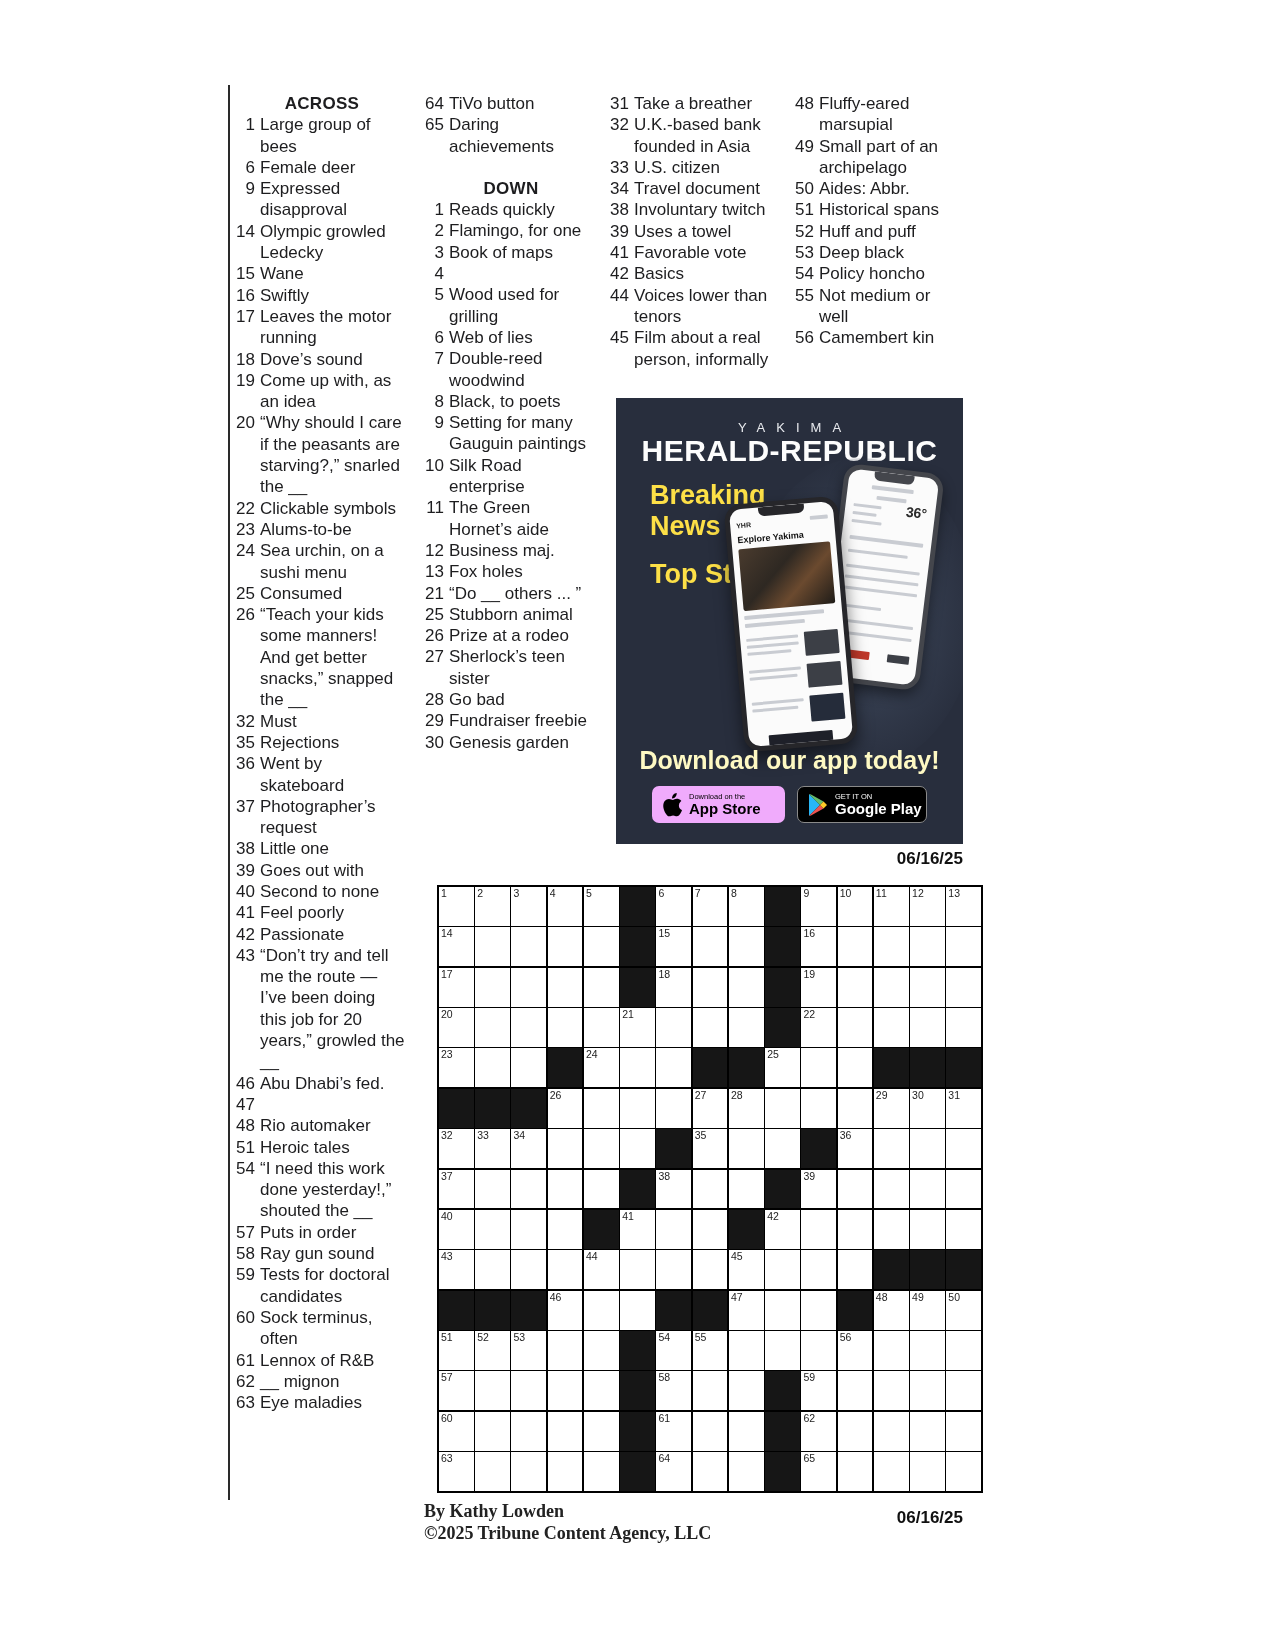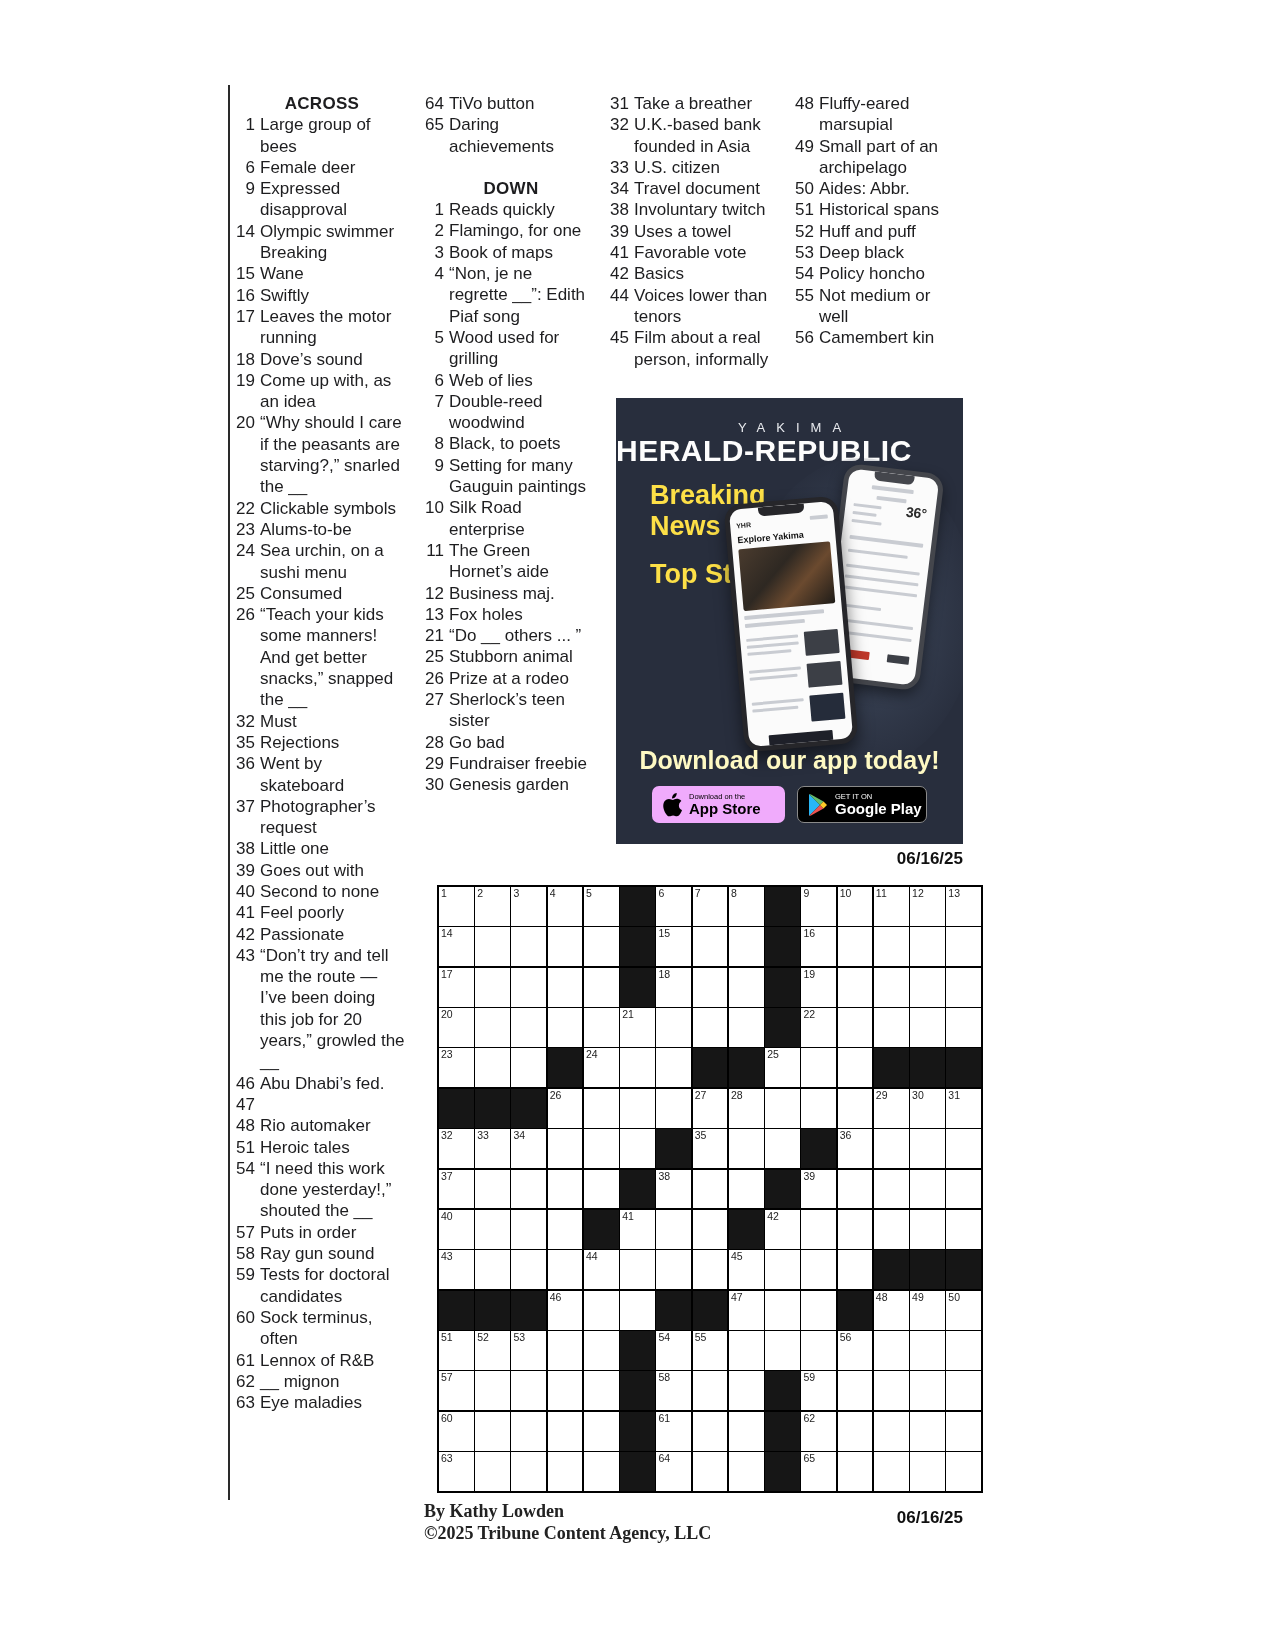--- a/index.html
+++ b/index.html
@@ -24,21 +24,21 @@
   .clue .cnum { width:26px; flex:0 0 26px; text-align:right; padding-right:5px; }
   .clue .ctext { width:145px; }
 
   
   .ad {
     position:absolute; left:616px; top:398px; width:347px; height:446px;
     background:#282e3d; color:#fff; overflow:hidden;
   }
   .ad-kicker { position:absolute; top:22px; left:0; width:100%; text-align:center;
     font-size:13px; letter-spacing:11px; text-indent:11px; color:#e8eaee; }
-  .ad-masthead { position:absolute; top:36px; left:0; width:100%; 
+  .ad-masthead { position:absolute; top:36px; left:0; width:100%; text-align:center;
     font-size:30px; font-weight:bold; letter-spacing:0.5px; color:#fdfdfd; }
   .ad-features { position:absolute; left:34px; top:82px; width:150px; }
   .ad-feature { font-size:27px; font-weight:bold; line-height:31px; margin-bottom:17px; color:#fde047; }
   .ad-glow { position:absolute; left:130px; top:60px; width:230px; height:310px; border-radius:50%;
     background:radial-gradient(ellipse at center, #3a4254 0%, #323a4b 45%, rgba(40,46,61,0) 75%); }
   .phone { position:absolute; border-radius:17px; }
   .phone-back { left:216px; top:70px; width:100px; height:218px; transform:rotate(7deg);
     background:#44464c; padding:5px; box-shadow:0 6px 14px rgba(0,0,0,.45); }
   .phone-front { left:118px; top:102px; width:114px; height:248px; transform:rotate(-5deg);
     background:#26262a; padding:5px; box-shadow:0 8px 16px rgba(0,0,0,.5); }
@@ -99,21 +99,21 @@
       <div class="clue">
         <span class="cnum">6</span>
         <span class="ctext">Female deer</span>
       </div>
       <div class="clue">
         <span class="cnum">9</span>
         <span class="ctext">Expressed disapproval</span>
       </div>
       <div class="clue">
         <span class="cnum">14</span>
-        <span class="ctext">Olympic swimmer Breaking</span>
+        <span class="ctext">Olympic growled Ledecky</span>
       </div>
       <div class="clue">
         <span class="cnum">15</span>
         <span class="ctext">Wane</span>
       </div>
       <div class="clue">
         <span class="cnum">16</span>
         <span class="ctext">Swiftly</span>
       </div>
       <div class="clue">
@@ -262,21 +262,20 @@
       <div class="clue">
         <span class="cnum">2</span>
         <span class="ctext">Flamingo, for one</span>
       </div>
       <div class="clue">
         <span class="cnum">3</span>
         <span class="ctext">Book of maps</span>
       </div>
       <div class="clue">
         <span class="cnum">4</span>
-        <span class="ctext">“Non, je ne regrette __”: Edith Piaf song</span>
       </div>
       <div class="clue">
         <span class="cnum">5</span>
         <span class="ctext">Wood used for grilling</span>
       </div>
       <div class="clue">
         <span class="cnum">6</span>
         <span class="ctext">Web of lies</span>
       </div>
       <div class="clue">

